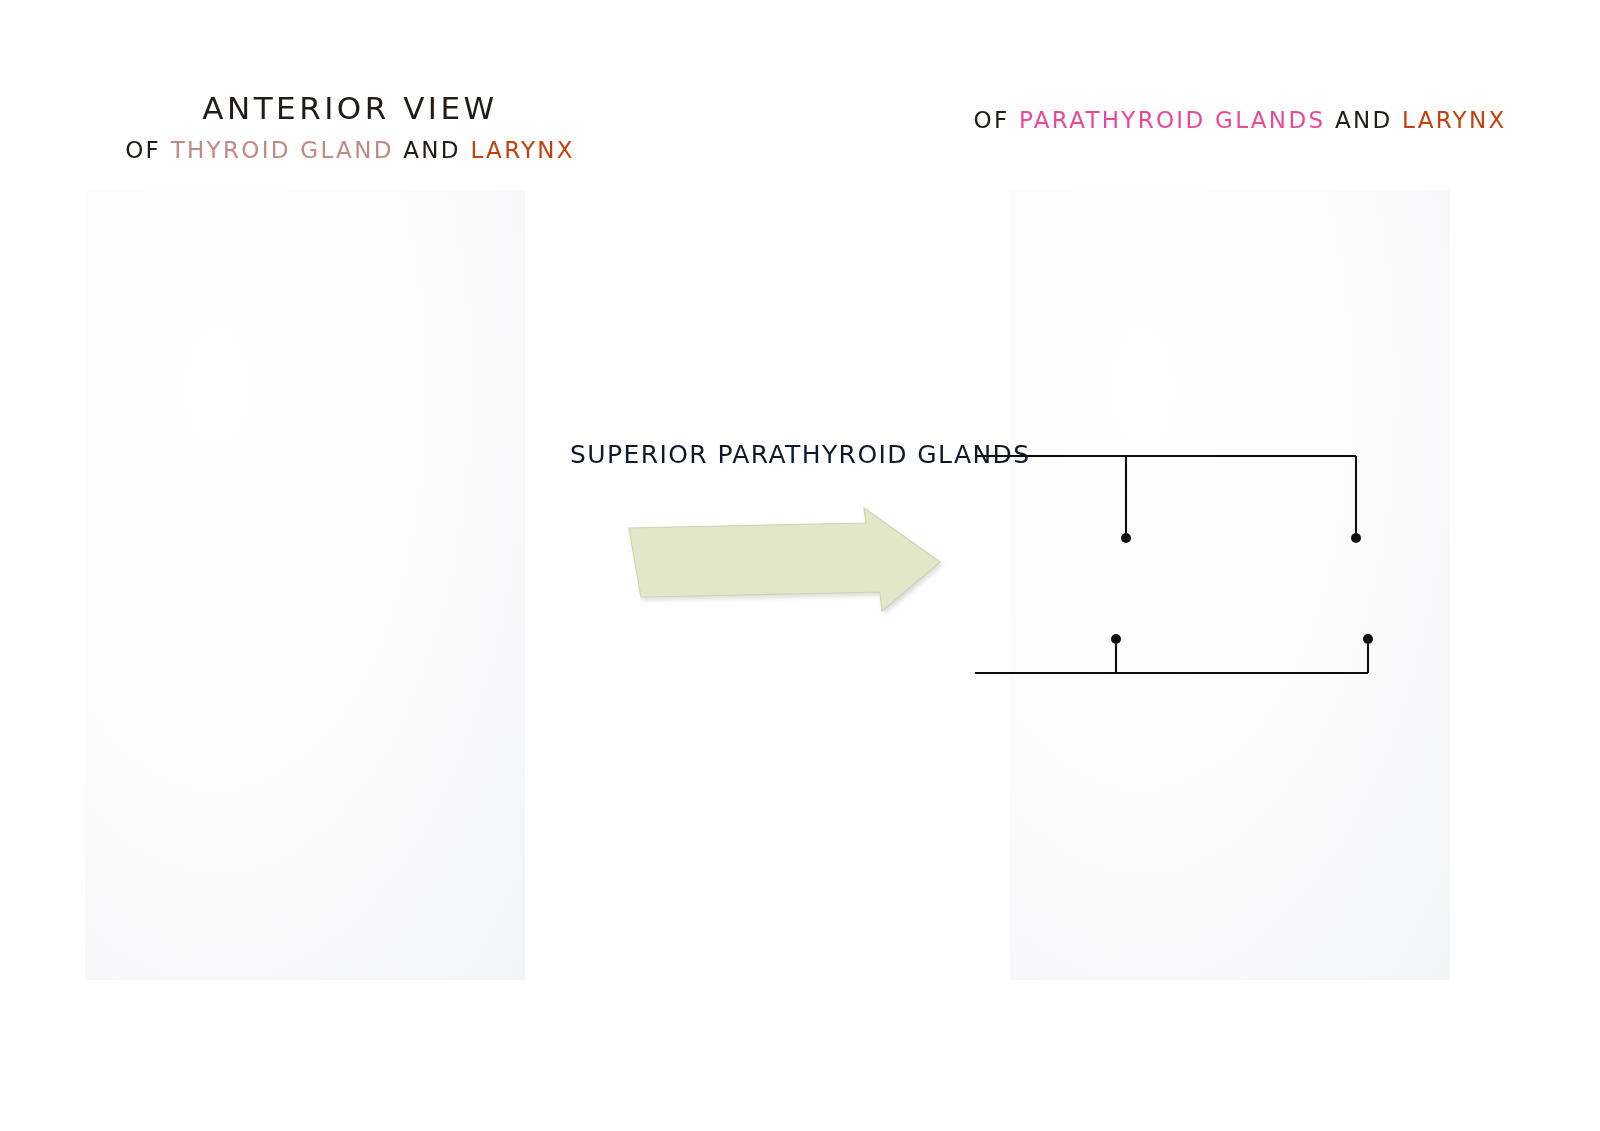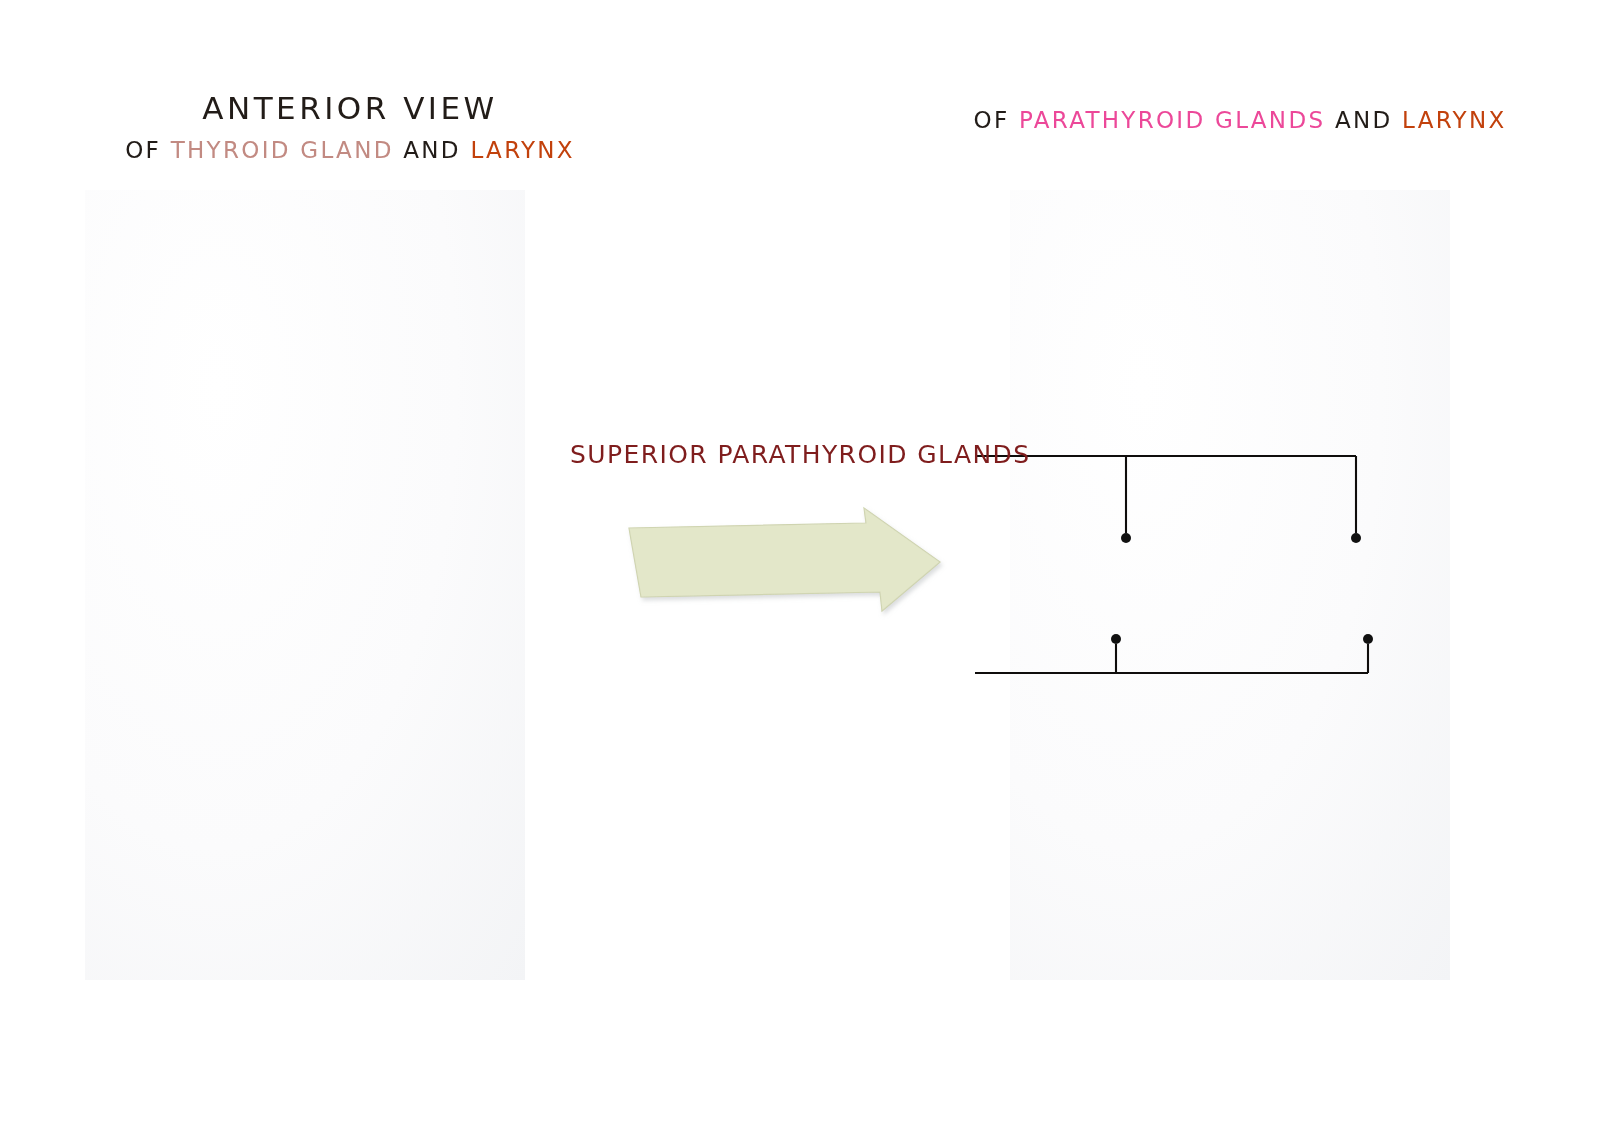--- a/index.html
+++ b/index.html
@@ -44,21 +44,21 @@
     background:
       radial-gradient(ellipse at 30% 25%, #ffffff 0%, #fbfbfc 55%, #f3f4f6 100%);
   }
 
   
   .lead-label {
     position: absolute;
     font-family: "DejaVu Sans", sans-serif;
     font-size: 25px;
     letter-spacing: 1.4px;
-    color: #7f1d1d;
+    color: #0f172a;
     white-space: nowrap;
   }
   svg.overlay { position: absolute; inset: 0; pointer-events: none; }
 
   
   .footer { position: absolute; left: 0; right: 0; bottom: 0; height: 150px; }
 </style>
 </head>
 <body>
 

